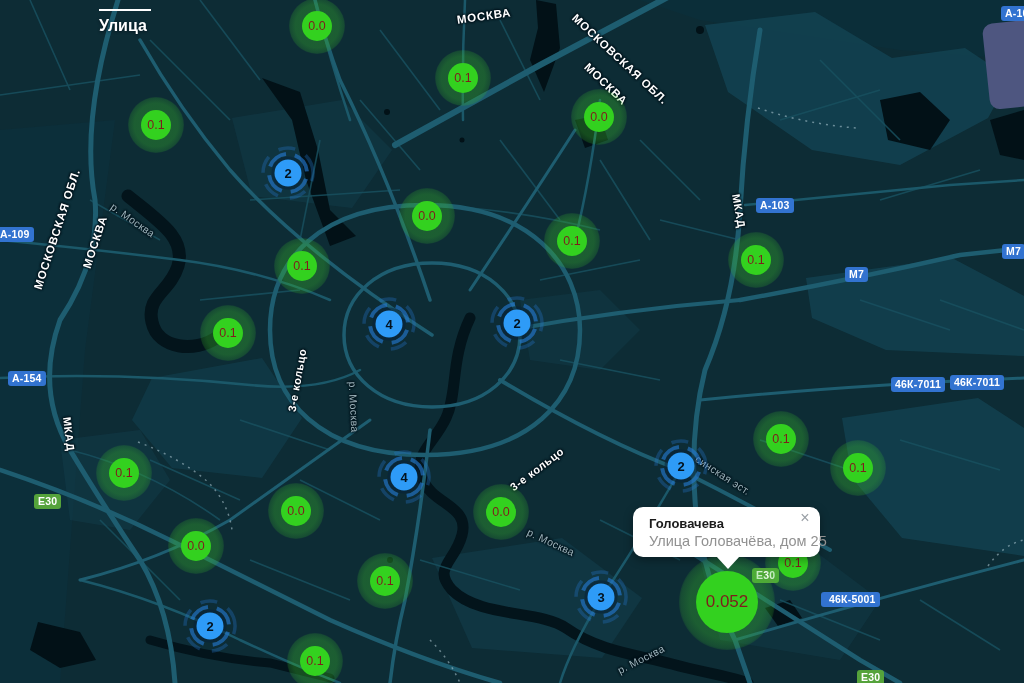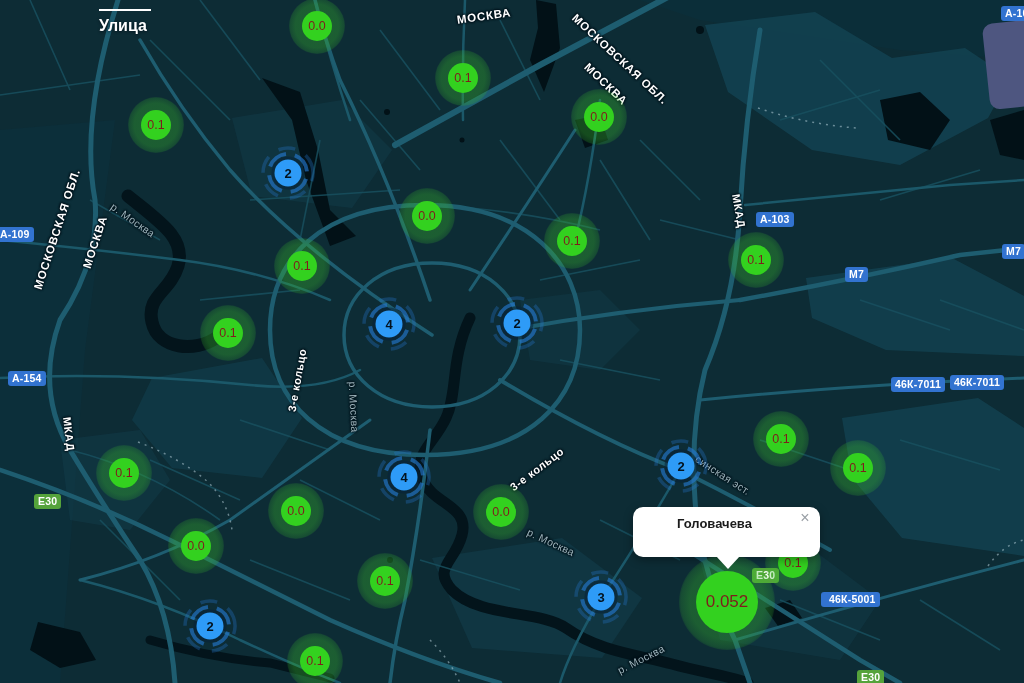--- a/index.html
+++ b/index.html
@@ -68,21 +68,21 @@
   
   .popup{
     position:absolute;left:633px;top:507px;width:187px;height:50px;
     background:#fff;border-radius:10px;box-shadow:0 3px 10px rgba(0,0,0,.35);
   }
   .popup .tail{
     position:absolute;left:83px;top:49px;width:0;height:0;
     border-left:12px solid transparent;border-right:12px solid transparent;border-top:13px solid #fff;
   }
   .popup .title{
-    position:absolute;left:16px;top:9px;font-size:13px;font-weight:700;color:#1b1b1b;white-space:nowrap;margin-left:28px;
+    position:absolute;left:16px;top:9px;font-size:13px;font-weight:700;color:#1b1b1b;white-space:nowrap;
   }
   .popup .subtitle{
     position:absolute;left:16px;top:26px;font-size:14.5px;font-weight:400;color:#919191;white-space:nowrap;
   }
   .popup .close{
     position:absolute;right:6px;top:2px;font-size:16px;color:#9aa0a6;cursor:pointer;
     width:18px;height:18px;text-align:center;line-height:18px;
   }
 </style>
 </head>
@@ -220,21 +220,21 @@
       <div class="map-label road" style="left: 537px; top: 469px; transform: translate(-50%, -50%) rotate(-37deg);">3-е кольцо</div>
       <div class="map-label water" style="left: 133px; top: 220px; transform: translate(-50%, -50%) rotate(35deg);">р. Москва</div>
       <div class="map-label water" style="left: 354px; top: 407px; transform: translate(-50%, -50%) rotate(87deg);">р. Москва</div>
       <div class="map-label water" style="left: 551px; top: 542px; transform: translate(-50%, -50%) rotate(25deg);">р. Москва</div>
       <div class="map-label water" style="left: 641px; top: 659px; transform: translate(-50%, -50%) rotate(-27deg);">р. Москва</div>
       <div class="map-label water" style="left: 723px; top: 475px; transform: translate(-50%, -50%) rotate(33deg);">синская эст.</div>
     </div>
   <div id="badges-layer">
       <div class="road-badge blue" style="left: 1001px; top: 6px;">А-10</div>
       <div class="road-badge blue" style="left: -4px; top: 227px;">А-109</div>
-      <div class="road-badge blue" style="left: 756px; top: 212px;">А-103</div>
+      <div class="road-badge blue" style="left: 756px; top: 198px;">А-103</div>
       <div class="road-badge blue" style="left: 845px; top: 267px;">М7</div>
       <div class="road-badge blue" style="left: 1002px; top: 244px;">М7</div>
       <div class="road-badge blue" style="left: 8px; top: 371px;">А-154</div>
       <div class="road-badge blue" style="left: 891px; top: 377px;">46К-7011</div>
       <div class="road-badge blue" style="left: 950px; top: 375px;">46К-7011</div>
       <div class="road-badge green" style="left: 34px; top: 494px;">Е30</div>
       <div class="road-badge green" style="left: 752px; top: 568px;">Е30</div>
       <div class="road-badge blue" style="left: 821px; top: 592px; padding-left: 8px;">46К-5001</div>
       <div class="road-badge green" style="left: 857px; top: 670px;">Е30</div>
     </div>
@@ -366,16 +366,17 @@
       </div>
     </div>
 
   <div class="air-tab">
     <span>Улица</span>
   </div>
 
   <div class="popup">
     <div class="tail"></div>
     <div class="title">Головачева</div>
+    <div class="subtitle">Улица Головачёва, дом 25</div>
     <div class="close">×</div>
   </div>
 
 </div>
 
 </body></html>

